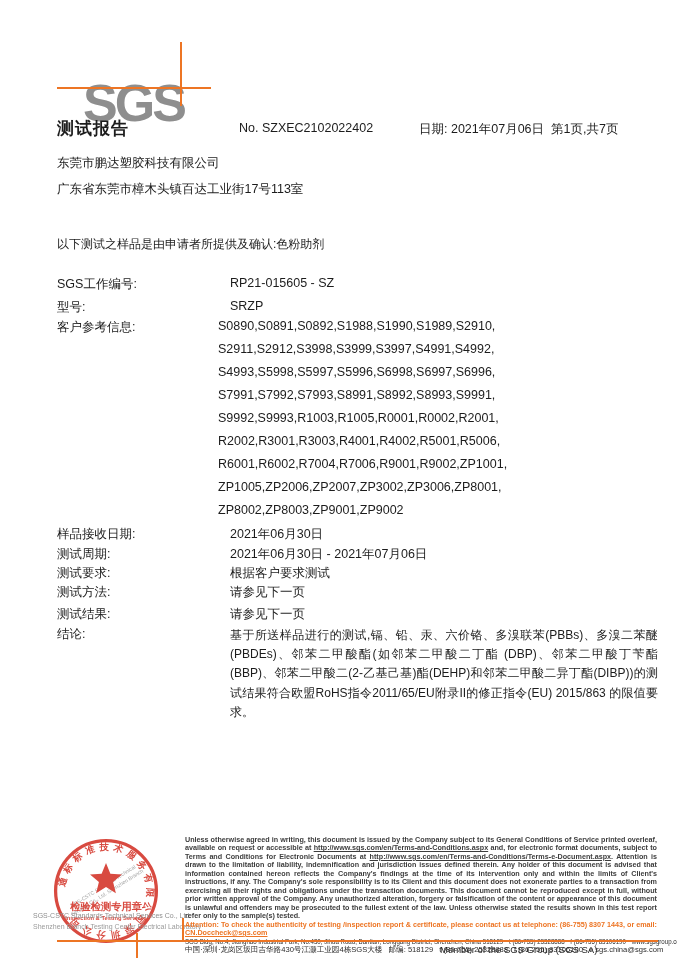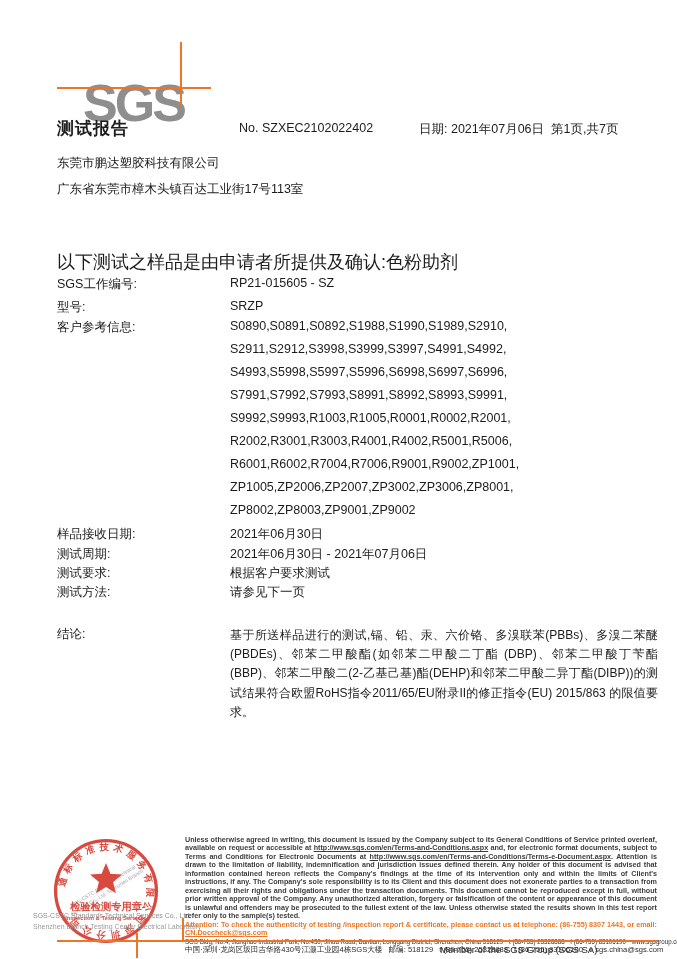--- a/index.html
+++ b/index.html
@@ -10,25 +10,25 @@
              font-weight:700;color:#8e8e8e;letter-spacing:-3px;margin-top:41px;}
   .logo-hline{position:absolute;left:57px;top:87px;width:154px;height:2px;background:#ED7524;}
   .logo-vline{position:absolute;left:180px;top:42px;width:2px;height:64px;background:#ED7524;}
   
   .t-title{position:absolute;left:57px;top:117px;font-size:17px;font-weight:700;letter-spacing:1px;}
   .t-no{position:absolute;left:239px;top:121px;font-size:12.5px;}
   .t-date{position:absolute;left:419px;top:121px;font-size:12.5px;}
   .t-page{position:absolute;left:551px;top:121px;font-size:12.5px;}
   .co-name{position:absolute;left:57px;top:155px;font-size:12.5px;}
   .co-addr{position:absolute;left:57px;top:181px;font-size:12.5px;}
-  .intro{position:absolute;left:57px;top:250px;font-size:18px;}
+  .intro{position:absolute;left:57px;top:236px;font-size:12px;}
   
   .row{position:absolute;left:57px;font-size:12.5px;white-space:nowrap;}
   .row .lab{display:inline-block;width:173px;vertical-align:top;}
-  .refline{position:absolute;left:230px;font-size:12.5px;white-space:nowrap;text-align:center;}
+  .refline{position:absolute;left:218px;font-size:12.5px;white-space:nowrap;text-align:center;}
   .conc{position:absolute;left:230px;top:626px;width:428px;font-size:12px;
         line-height:19.2px;white-space:normal;text-align:justify;}
   .conc-lab{position:absolute;left:57px;top:626px;font-size:12.5px;}
   
   .footer-text{position:absolute;left:185px;top:836px;width:472px;color:#3a3a3a;}
   .legal{margin:0;font-size:7.2px;line-height:8.45px;text-align:justify;font-weight:600;color:#3d3d3d;}
   .legal .u{text-decoration:underline;}
   .attn{margin:0;font-size:7.2px;line-height:8.45px;font-weight:700;color:#ED7524;}
   .attn .u{text-decoration:underline;}
   .addr-block{margin-top:1px;}
@@ -88,20 +88,23 @@
   </div>
   <div class="row" style="top:546px">
     <span class="lab">测试周期:</span><span class="val">2021年06月30日 - 2021年07月06日</span>
   </div>
   <div class="row" style="top:584px">
     <span class="lab">测试方法:</span><span class="val">请参见下一页</span>
   </div>
   <div class="row" style="top:565px">
     <span class="lab">测试要求:</span><span class="val">根据客户要求测试</span>
   </div>
+  <div class="row" style="top:606px">
+    <span class="lab">测试结果:</span><span class="val">请参见下一页</span>
+  </div>
 
   <div class="conc-lab">结论:</div>
   <div class="conc">基于所送样品进行的测试,镉、铅、汞、六价铬、多溴联苯(PBBs)、多溴二苯醚(PBDEs)、邻苯二甲酸酯(如邻苯二甲酸二丁酯 (DBP)、邻苯二甲酸丁苄酯(BBP)、邻苯二甲酸二(2-乙基己基)酯(DEHP)和邻苯二甲酸二异丁酯(DIBP))的测试结果符合欧盟RoHS指令2011/65/EU附录II的修正指令(EU) 2015/863 的限值要求。</div>
 
   <svg class="stamp" viewBox="0 0 120 120">
     <defs>
       <path id="ringPath" d="M 60,60 m -44,0 a 44,44 0 1,1 88,0 a 44,44 0 1,1 -88,0"></path>
     </defs>
     <g opacity="0.9">
       <circle cx="60" cy="60" r="54" fill="none" stroke="#D4372C" stroke-width="3.5"></circle>

